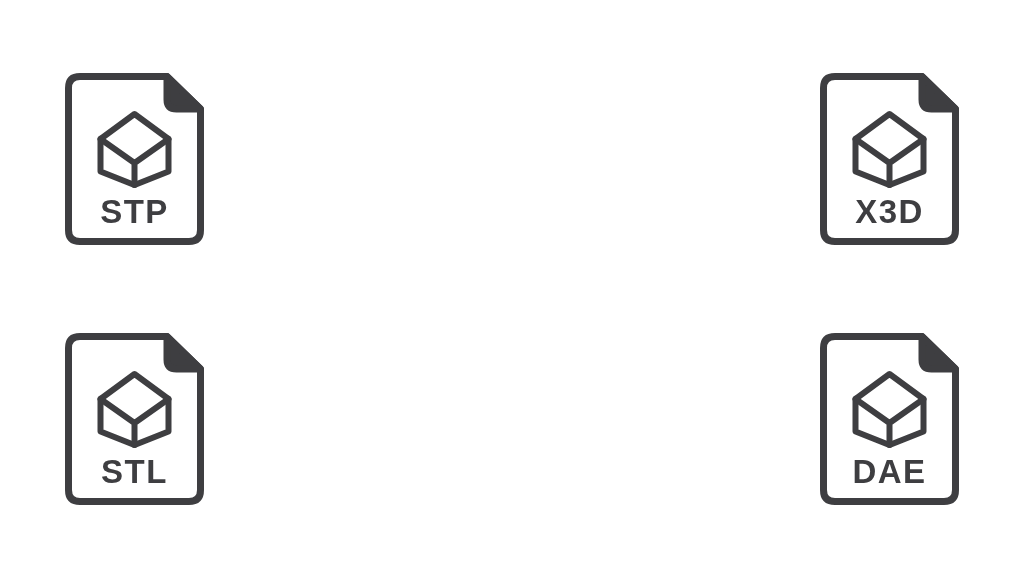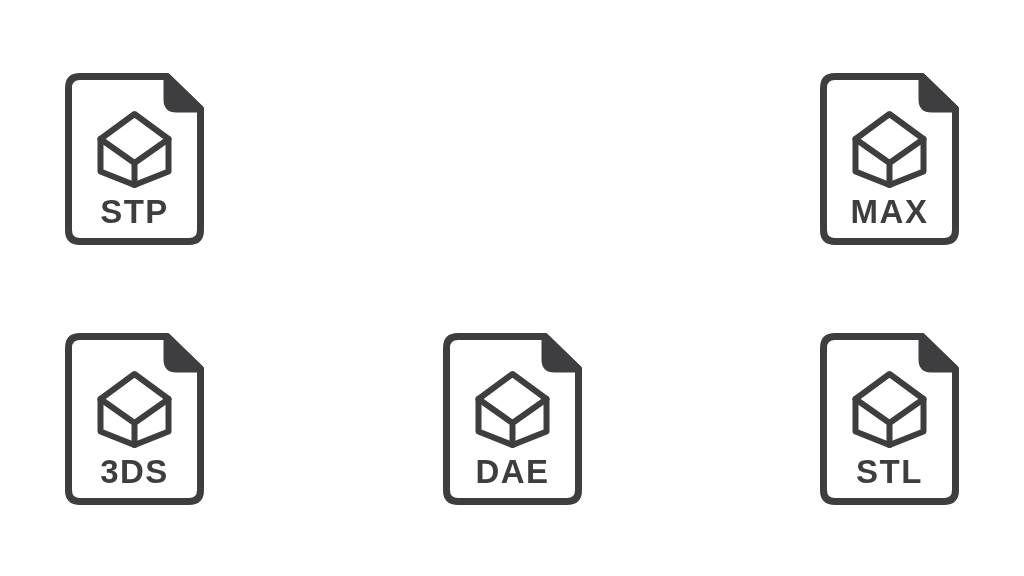--- a/index.html
+++ b/index.html
@@ -73,72 +73,61 @@
           <path class="page" d="M102 3.5 H15 Q3.5 3.5 3.5 15 V157 Q3.5 168.5 15 168.5 H124 Q135.5 168.5 135.5 157 V36 Z"></path>
           <path class="fold" d="M102 3.5 V26.5 Q102 36 111.5 36 H135.5 Z"></path>
           <g class="cube">
             <path d="M69.5 41 L103.5 66 L103.5 98.5 L69.5 112 L35.5 98.5 L35.5 66 Z"></path>
             <path d="M35.5 66 L69.5 90 L103.5 66 M69.5 90 V112"></path>
           </g>
           <text class="label" x="69.5" y="150">STP</text>
         </svg>
       </figure>
 
-      <figure class="file-icon">
-        <svg viewBox="0 0 139 172">
-          <path class="page" d="M102 3.5 H15 Q3.5 3.5 3.5 15 V157 Q3.5 168.5 15 168.5 H124 Q135.5 168.5 135.5 157 V36 Z"></path>
-          <path class="fold" d="M102 3.5 V26.5 Q102 36 111.5 36 H135.5 Z"></path>
-          <g class="cube">
-            <path d="M69.5 41 L103.5 66 L103.5 98.5 L69.5 112 L35.5 98.5 L35.5 66 Z"></path>
-            <path d="M35.5 66 L69.5 90 L103.5 66 M69.5 90 V112"></path>
-          </g>
-          <text class="label" x="69.5" y="150">MAX</text>
-        </svg>
-      </figure>
 
-
-
-
-    </div>
-
-    <div class="row">
 
 
       <figure class="file-icon">
         <svg viewBox="0 0 139 172">
           <path class="page" d="M102 3.5 H15 Q3.5 3.5 3.5 15 V157 Q3.5 168.5 15 168.5 H124 Q135.5 168.5 135.5 157 V36 Z"></path>
           <path class="fold" d="M102 3.5 V26.5 Q102 36 111.5 36 H135.5 Z"></path>
           <g class="cube">
             <path d="M69.5 41 L103.5 66 L103.5 98.5 L69.5 112 L35.5 98.5 L35.5 66 Z"></path>
             <path d="M35.5 66 L69.5 90 L103.5 66 M69.5 90 V112"></path>
           </g>
-          <text class="label" x="69.5" y="150">3DS</text>
+          <text class="label" x="69.5" y="150">X3D</text>
         </svg>
       </figure>
 
+    </div>
+
+    <div class="row">
+
+
+
+
+      <figure class="file-icon">
+        <svg viewBox="0 0 139 172">
+          <path class="page" d="M102 3.5 H15 Q3.5 3.5 3.5 15 V157 Q3.5 168.5 15 168.5 H124 Q135.5 168.5 135.5 157 V36 Z"></path>
+          <path class="fold" d="M102 3.5 V26.5 Q102 36 111.5 36 H135.5 Z"></path>
+          <g class="cube">
+            <path d="M69.5 41 L103.5 66 L103.5 98.5 L69.5 112 L35.5 98.5 L35.5 66 Z"></path>
+            <path d="M35.5 66 L69.5 90 L103.5 66 M69.5 90 V112"></path>
+          </g>
+          <text class="label" x="69.5" y="150">STL</text>
+        </svg>
+      </figure>
 
       <figure class="file-icon">
         <svg viewBox="0 0 139 172">
           <path class="page" d="M102 3.5 H15 Q3.5 3.5 3.5 15 V157 Q3.5 168.5 15 168.5 H124 Q135.5 168.5 135.5 157 V36 Z"></path>
           <path class="fold" d="M102 3.5 V26.5 Q102 36 111.5 36 H135.5 Z"></path>
           <g class="cube">
             <path d="M69.5 41 L103.5 66 L103.5 98.5 L69.5 112 L35.5 98.5 L35.5 66 Z"></path>
             <path d="M35.5 66 L69.5 90 L103.5 66 M69.5 90 V112"></path>
           </g>
           <text class="label" x="69.5" y="150">DAE</text>
         </svg>
       </figure>
 
-      <figure class="file-icon">
-        <svg viewBox="0 0 139 172">
-          <path class="page" d="M102 3.5 H15 Q3.5 3.5 3.5 15 V157 Q3.5 168.5 15 168.5 H124 Q135.5 168.5 135.5 157 V36 Z"></path>
-          <path class="fold" d="M102 3.5 V26.5 Q102 36 111.5 36 H135.5 Z"></path>
-          <g class="cube">
-            <path d="M69.5 41 L103.5 66 L103.5 98.5 L69.5 112 L35.5 98.5 L35.5 66 Z"></path>
-            <path d="M35.5 66 L69.5 90 L103.5 66 M69.5 90 V112"></path>
-          </g>
-          <text class="label" x="69.5" y="150">STL</text>
-        </svg>
-      </figure>
-
     </div>
   </div>
 </div>
 
 </body></html>

